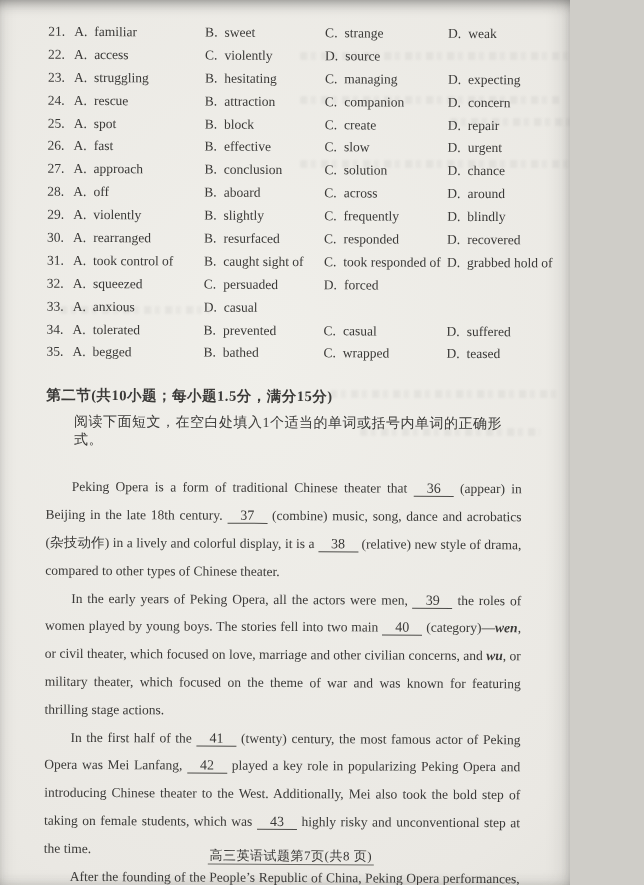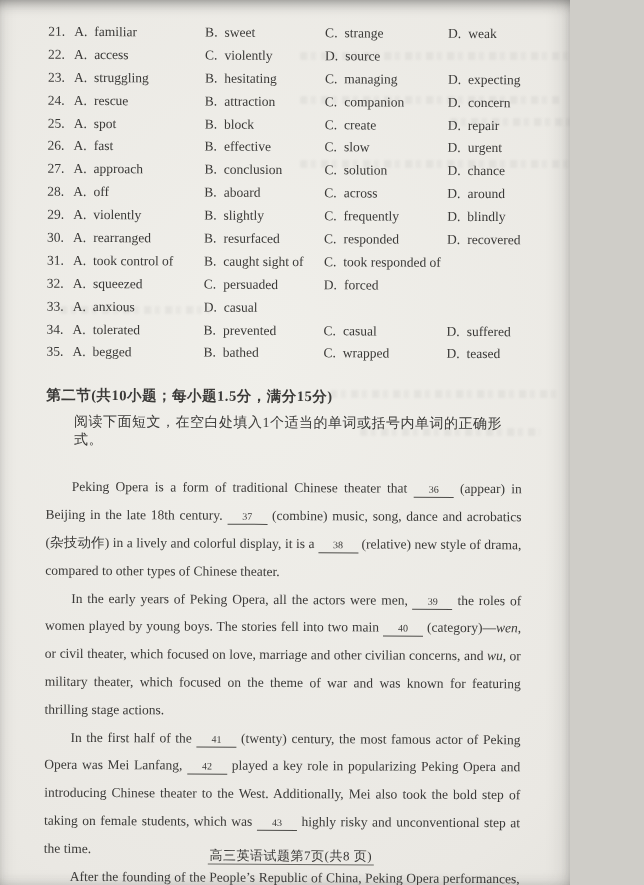--- a/index.html
+++ b/index.html
@@ -22,24 +22,24 @@
   .content{position:absolute;left:0;top:0;right:0;bottom:0;padding:14px 48px 0 46px;transform:rotate(.3deg);transform-origin:50% 50%;}
   .options{margin-top:8px;}
   .opt-row{display:grid;grid-template-columns:26px 131px 120px 123px 1fr;height:22.9px;line-height:22.9px;font-size:13.5px;}
   .qnum{white-space:nowrap;}
   .opt-cell{white-space:nowrap;}
   .opt-label{display:inline-block;margin-right:7px;}
   .section-head{margin-top:22px;font-size:14.5px;font-weight:bold;letter-spacing:.5px;}
   .instruction{margin-top:8px;padding-left:28px;font-size:14px;letter-spacing:.5px;}
   .passage{margin-top:24px;}
   .para{margin:0;text-indent:26px;font-size:13.5px;line-height:27.8px;text-align:justify;}
-  .para i{font-style:italic;}
+  .para i{font-style:italic;font-weight:bold;}
   .blank{
     display:inline-block;min-width:22px;padding:0 9px;text-align:center;
-    border-bottom:1px solid #4d4c49;font-size:10px;line-height:15px;
+    border-bottom:1px solid #4d4c49;font-size:14px;line-height:15px;
     text-indent:0;
   }
   .footer{
     position:absolute;left:0;right:0;bottom:20px;text-align:center;font-size:13px;letter-spacing:.5px;
   }
   .footer span{border-bottom:1px solid #6a6965;padding:0 2px 1px;margin-left:16px;}
 </style>
 </head>
 <body>
 
@@ -125,20 +125,21 @@
           <span class="opt-cell"><span class="opt-label">A.</span><span>rearranged</span></span>
           <span class="opt-cell"><span class="opt-label">B.</span><span>resurfaced</span></span>
           <span class="opt-cell"><span class="opt-label">C.</span><span>responded</span></span>
           <span class="opt-cell"><span class="opt-label">D.</span><span>recovered</span></span>
         </div>
         <div class="opt-row">
           <span class="qnum">31.</span>
           <span class="opt-cell"><span class="opt-label">A.</span><span>took control of</span></span>
           <span class="opt-cell"><span class="opt-label">B.</span><span>caught sight of</span></span>
           <span class="opt-cell"><span class="opt-label">C.</span><span>took responded of</span></span>
+          <span class="opt-cell"><span class="opt-label">D.</span><span>grabbed hold of</span></span>
         </div>
         <div class="opt-row">
           <span class="qnum">32.</span>
           <span class="opt-cell"><span class="opt-label">A.</span><span>squeezed</span></span>
           <span class="opt-cell"><span class="opt-label">C.</span><span>persuaded</span></span>
           <span class="opt-cell"><span class="opt-label">D.</span><span>forced</span></span>
         </div>
         <div class="opt-row">
           <span class="qnum">33.</span>
           <span class="opt-cell"><span class="opt-label">A.</span><span>anxious</span></span>

